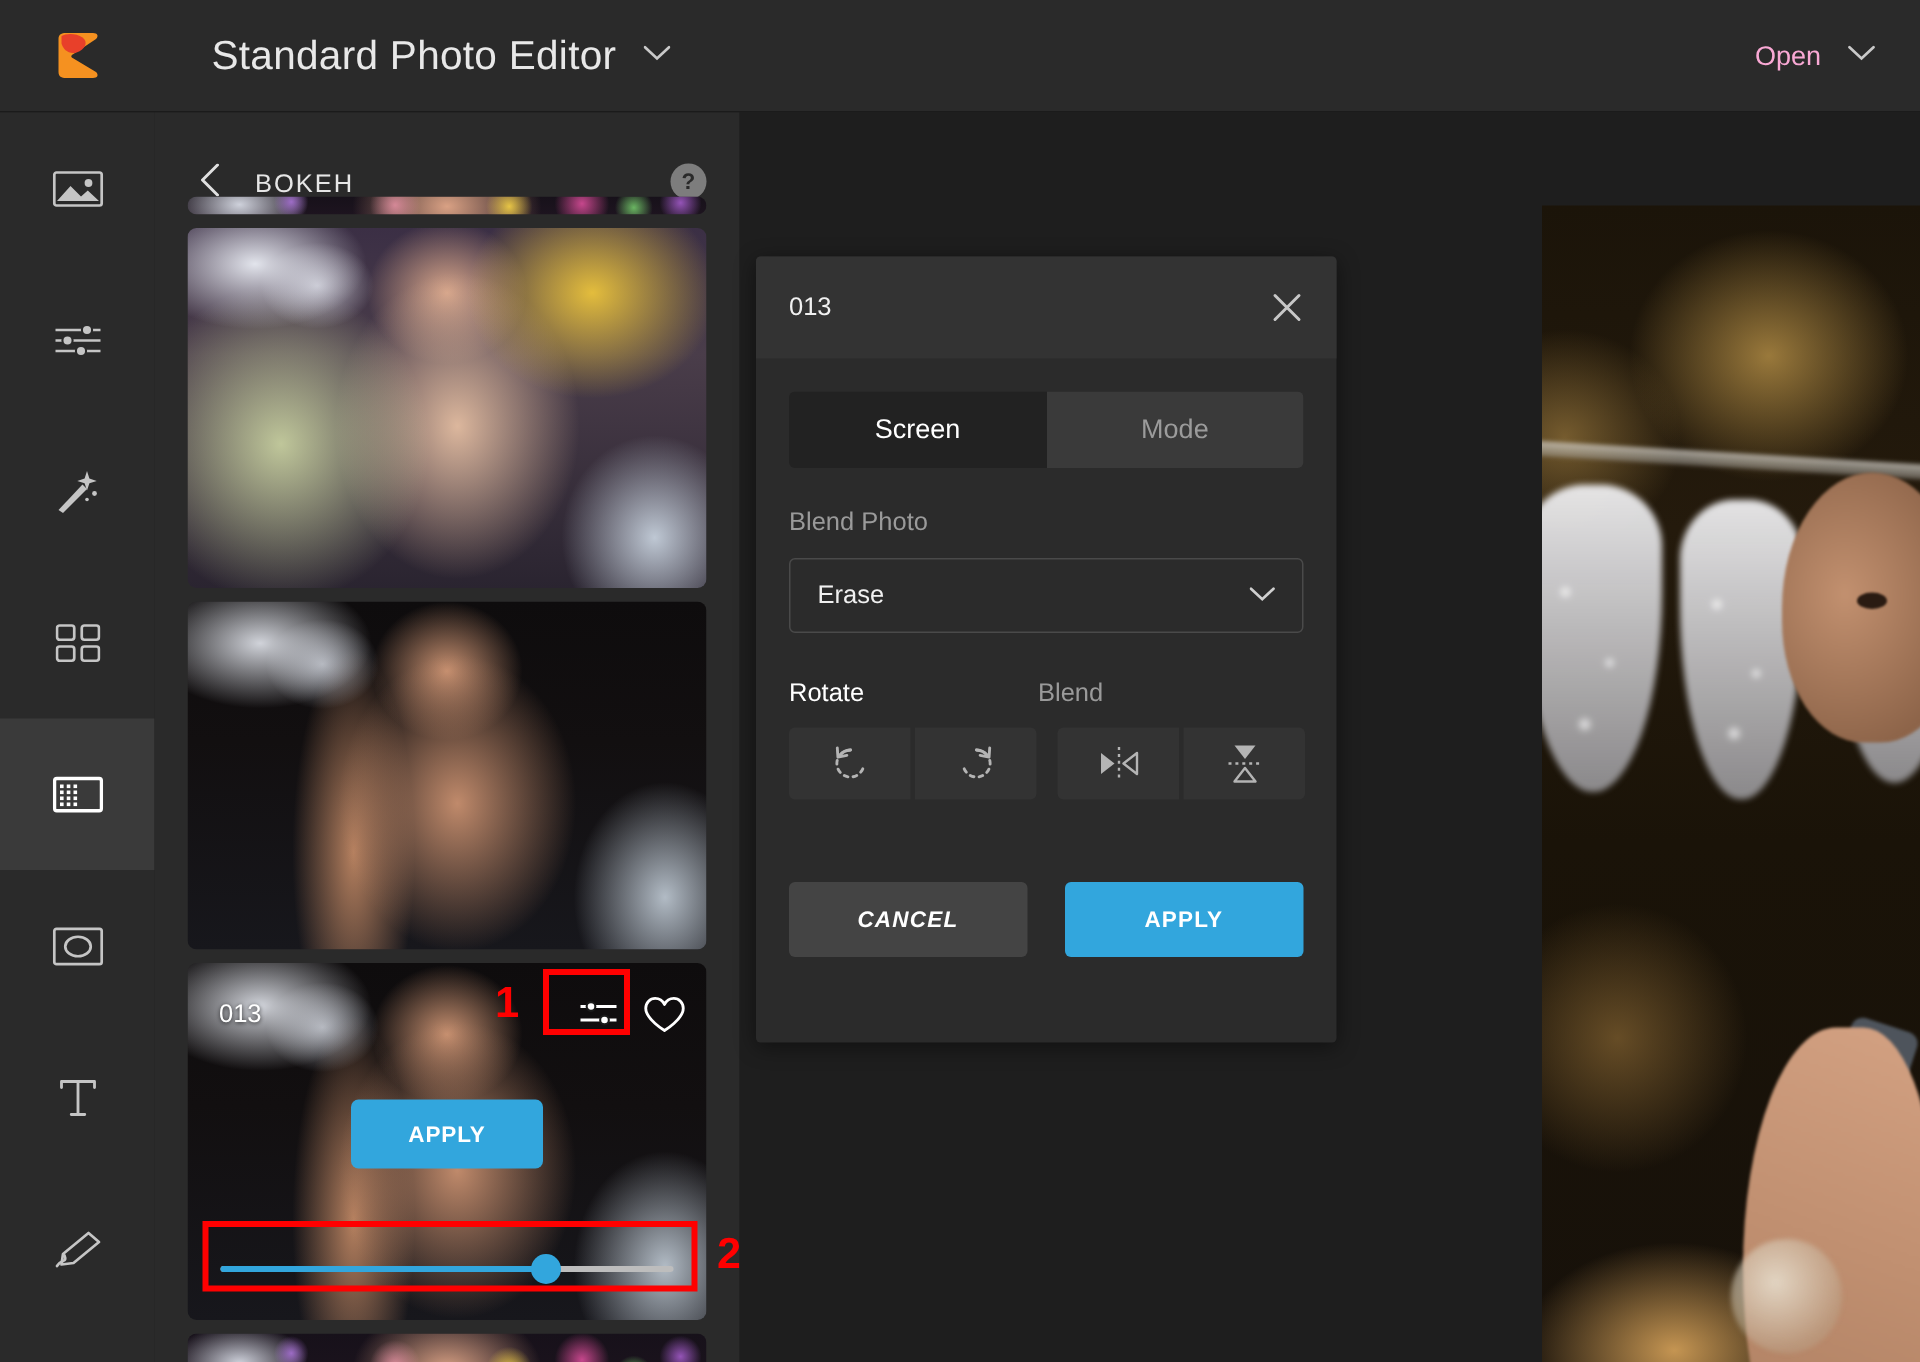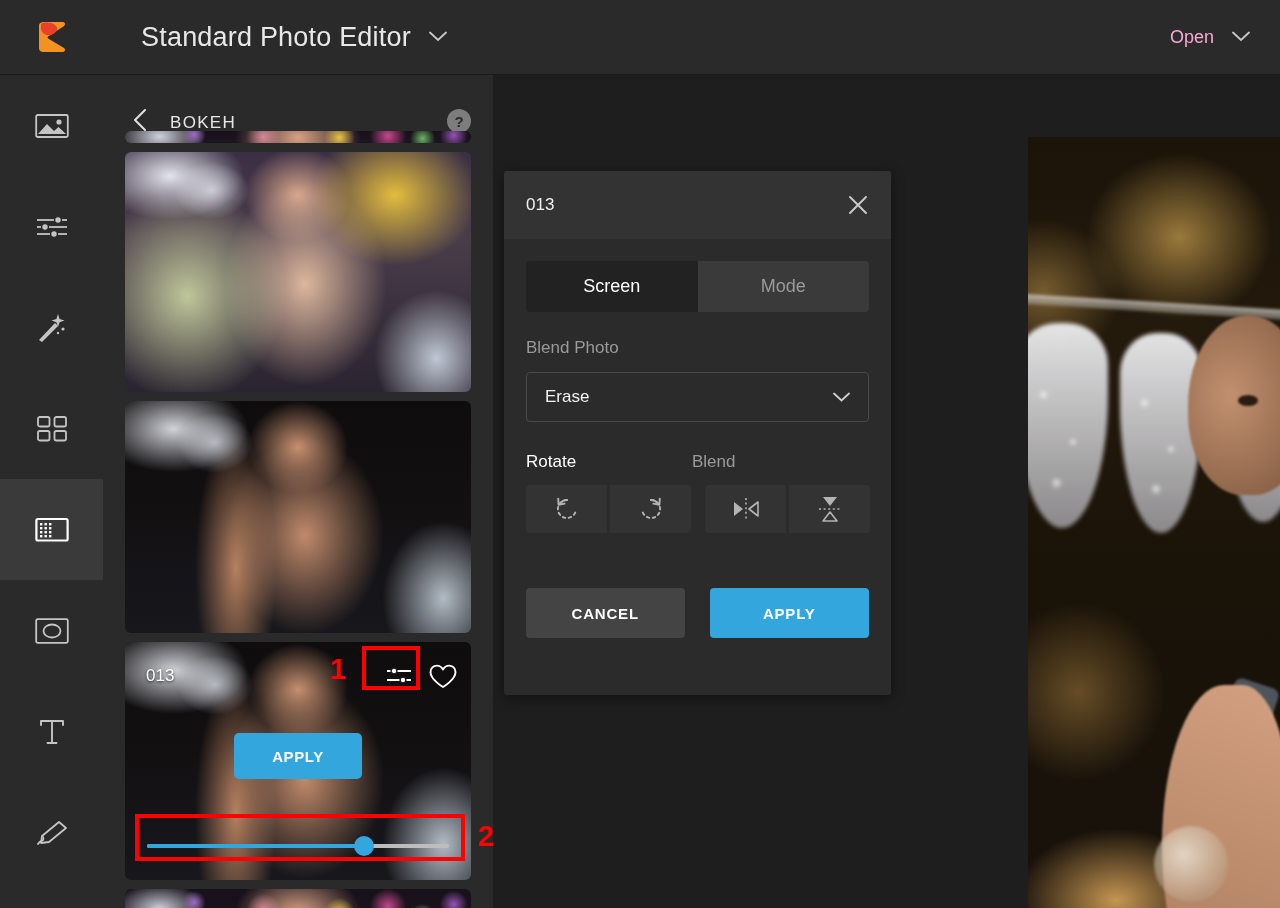--- a/index.html
+++ b/index.html
@@ -225,21 +225,21 @@
   .rf-group { display: flex; gap: 3px; }
   .rf-btn {
     width: 81px; height: 48px; background: #333333; border: none;
     display: flex; align-items: center; justify-content: center; cursor: pointer;
   }
   .rf-group .rf-btn:first-child { border-radius: 4px 0 0 4px; }
   .rf-group .rf-btn:last-child { border-radius: 0 4px 4px 0; }
   .dlg-actions { display: flex; gap: 25px; margin-top: 55px; }
   .btn-cancel {
     width: 161px; height: 50px; background: #444444; border: none; border-radius: 4px;
-    color: #fff; font-size: 15px; font-weight: bold; letter-spacing: .8px; cursor: pointer;
+    color: #fff; font-size: 15px; font-weight: bold; letter-spacing: .8px; cursor: pointer; font-style: italic;
   }
   .btn-apply {
     width: 162px; height: 50px; background: #32a6dd; border: none; border-radius: 4px;
     color: #fff; font-size: 15px; font-weight: bold; letter-spacing: .8px; cursor: pointer;
   }
 </style>
 </head>
 <body>
 
 <div class="app">

